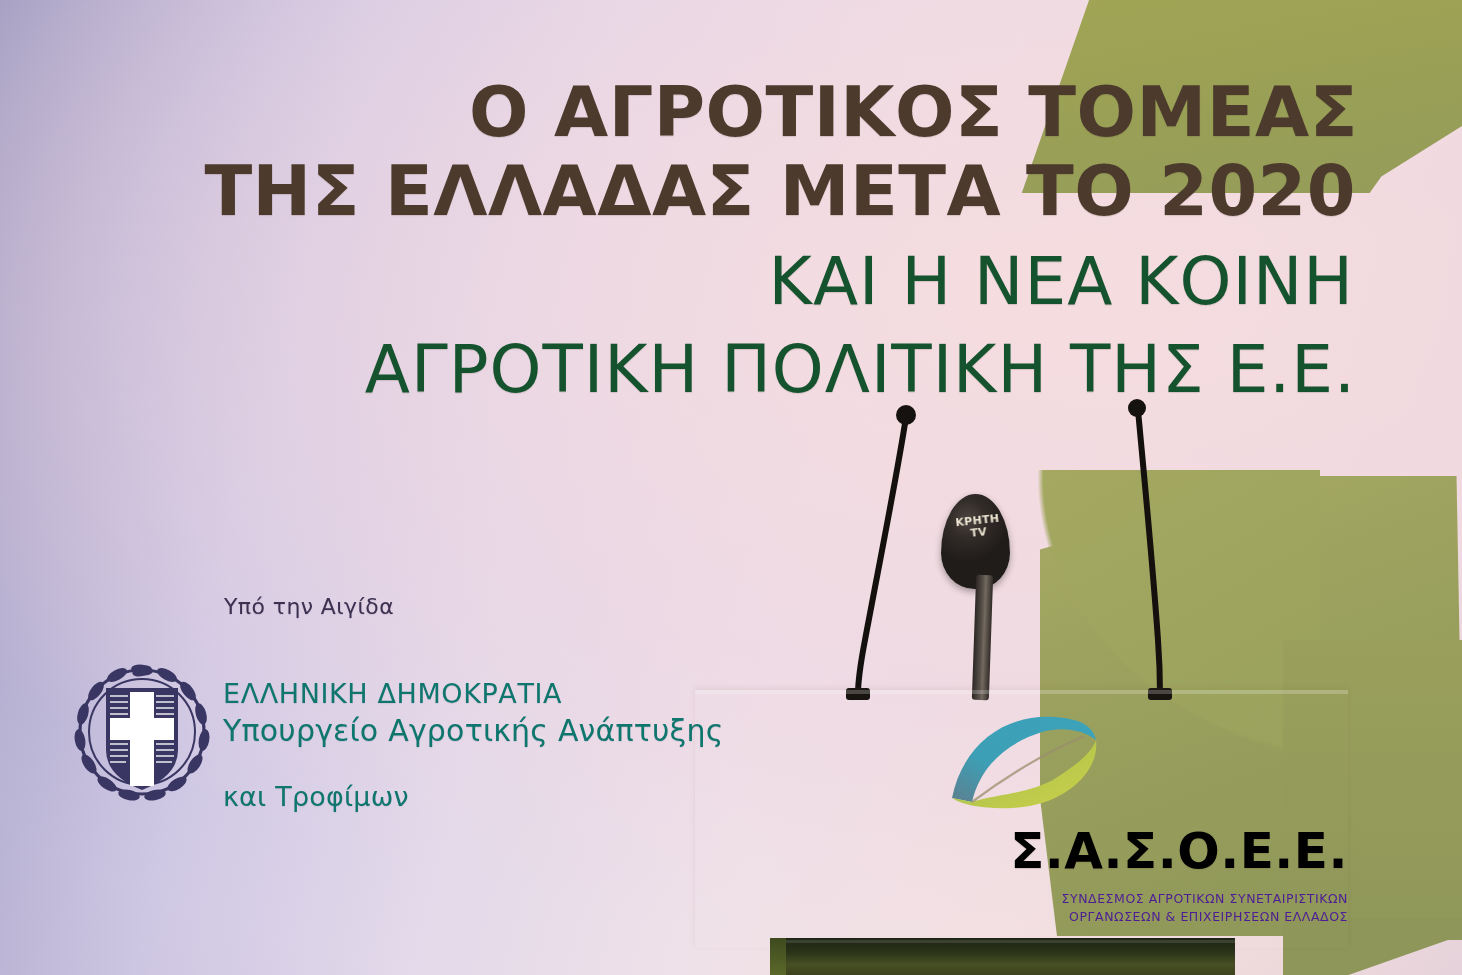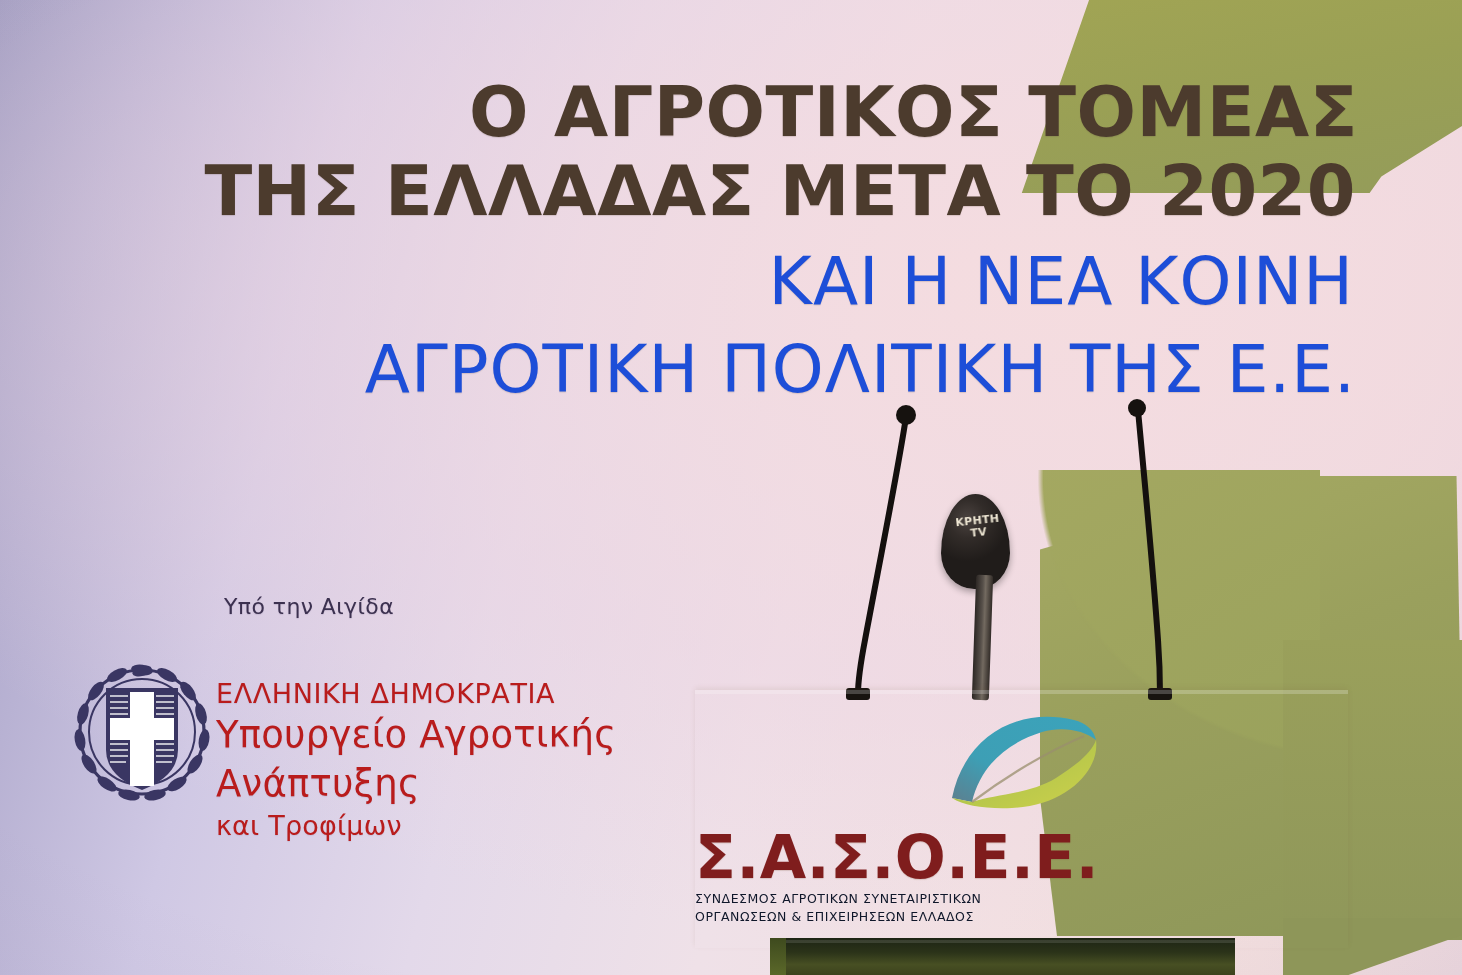--- a/index.html
+++ b/index.html
@@ -57,42 +57,42 @@
   
   .title-block{position:absolute;left:0;top:78px;width:1380px;text-align:right;}
   .t-line{
     display:block;letter-spacing:0.5px;line-height:0.99;
     text-shadow:0 1px 1px rgba(90,70,60,0.18);
   }
   .t-bold{
     font-weight:700;color:#4c3b2d;font-size:70px;
   }
   .t-thin{
-    font-weight:400;color:#1d4ed8;font-size:66px;letter-spacing:1px;
+    font-weight:400;color:#14532d;font-size:66px;letter-spacing:1px;
   }
   .t1{padding-right:22px;}
   .t2{padding-right:24px;margin-top:10px;}
   .t3{padding-right:26px;margin-top:22px;}
   .t4{padding-right:24px;margin-top:23px;}
 
   
   .aegis-label{
     position:absolute;left:224px;top:594px;
     font-size:22px;color:#3c3150;font-weight:400;letter-spacing:0.4px;
     text-shadow:0 1px 1px rgba(80,70,110,0.15);
   }
   .emblem{position:absolute;left:62px;top:658px;width:160px;height:152px;}
   .min-text{
-    position:absolute;left:216px;top:676px;width:520px;
-    color:#b91c1c;line-height:1.31;letter-spacing:0.2px;
+    position:absolute;left:223px;top:676px;width:520px;
+    color:#0f766e;line-height:1.31;letter-spacing:0.2px;
     text-shadow:0 1px 1px rgba(80,75,120,0.12);
   }
   .min-text .l1{font-size:27px;letter-spacing:0.6px;}
-  .min-text .l2{font-size:37px;}
-  .min-text .l3{font-size:27px;}
+  .min-text .l2{font-size:30px;}
+  .min-text .l3{font-size:27px;margin-top:28px;}
 
   
   .podium{
     position:absolute;left:695px;top:690px;width:653px;height:258px;
     background:linear-gradient(100deg,#eec394 0%,#eec characters 0%,#edc195 14%,#eabf8f 52%,#e6b98a 83%,#e3b483 100%);
     box-shadow:0 -2px 5px rgba(120,90,60,0.10);
   }
   .podium-top-edge{
     position:absolute;left:695px;top:690px;width:653px;height:4px;
     background:rgba(255,255,255,0.22);
@@ -107,27 +107,27 @@
   }
   .podium-under-left{
     position:absolute;left:770px;top:938px;width:16px;height:40px;
     background:linear-gradient(180deg,#3e4a1e,#5d6a2a);
   }
 
   
   .sasoee{position:absolute;left:695px;top:694px;width:653px;height:250px;}
   .swoosh{position:absolute;left:239px;top:8px;width:170px;height:120px;}
   .sas-name{
-    position:absolute;left:0;top:128px;width:653px;text-align:left;
-    font-size:60px;font-weight:700;color:#7f1d1d;letter-spacing:0.5px;
+    position:absolute;left:0;top:128px;width:653px;text-align:right;
+    font-size:50px;font-weight:700;color:#000000;letter-spacing:0.5px;
     text-shadow:0 1px 1px rgba(120,80,50,0.20);
   }
   .sas-sub{
-    position:absolute;left:0;top:196px;width:653px;text-align:left;
-    font-size:12.5px;color:#0f172a;letter-spacing:0.55px;line-height:1.45;
+    position:absolute;left:0;top:196px;width:653px;text-align:right;
+    font-size:12.5px;color:#4c1d95;letter-spacing:0.55px;line-height:1.45;
     filter:blur(0.45px);
   }
 
   
   .mics{position:absolute;left:0;top:0;width:1462px;height:975px;pointer-events:none;}
 
   .mic-head{
     position:absolute;left:941px;top:494px;width:69px;height:95px;
     background:radial-gradient(60% 45% at 38% 26%, #4b4340 0%, #322c29 45%, #201c1a 100%);
     border-radius:50% 50% 48% 48%/62% 62% 38% 38%;

